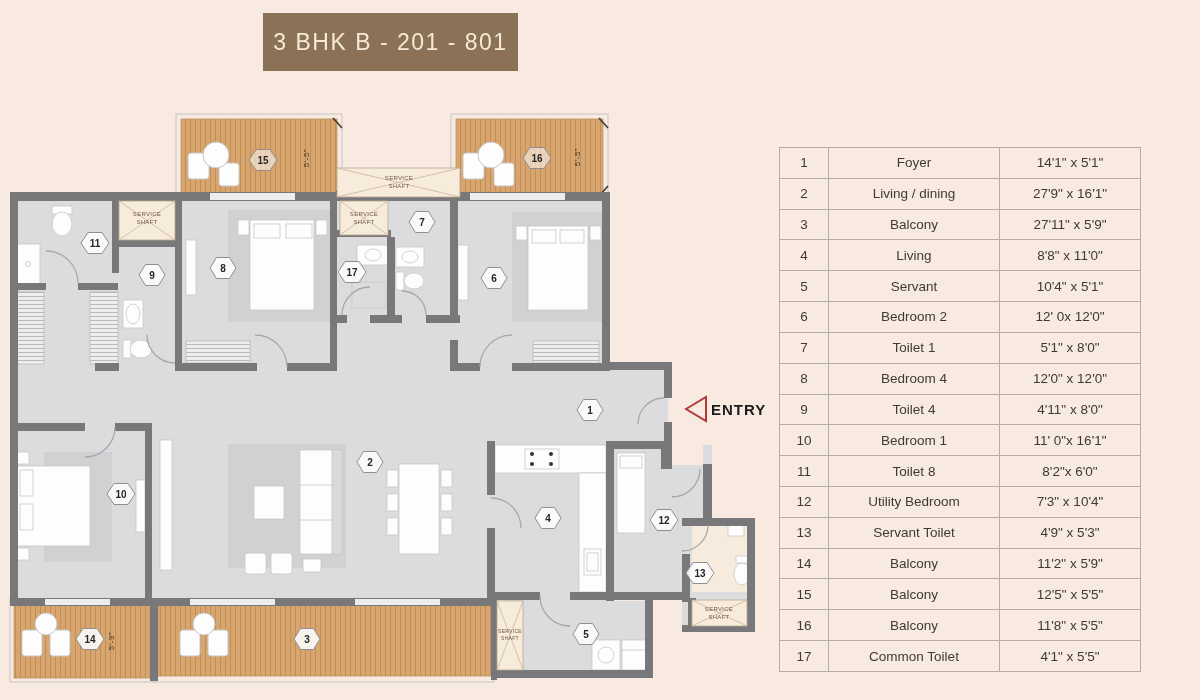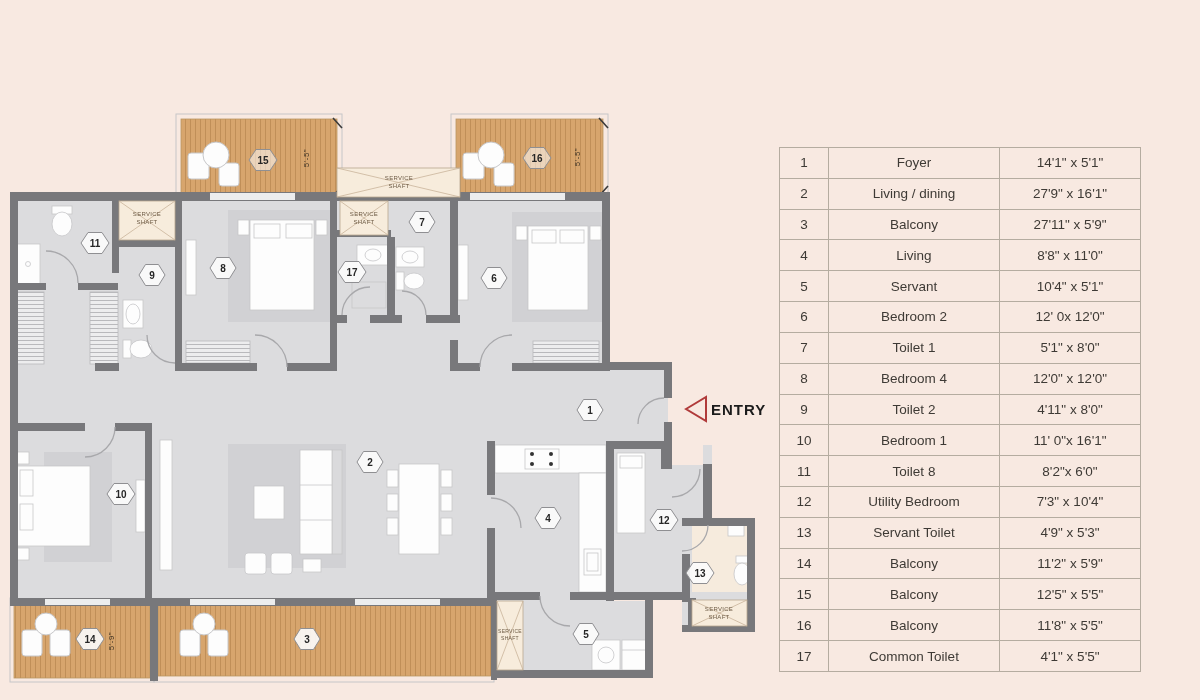--- a/index.html
+++ b/index.html
@@ -19,20 +19,21 @@
   .shaft-t{font-size:6px;fill:#6d5b45;letter-spacing:.3px;}
   .dim-t{font-size:8px;fill:#3f3325;letter-spacing:.5px;}
   .marker-t{font-size:10px;font-weight:bold;fill:#262626;}
   .entry-t{font-size:15px;font-weight:bold;fill:#1c1c1c;letter-spacing:1px;}
 </style>
 </head>
 <body>
 
 <div class="page">
 
+  <div class="title-banner">3 BHK B - 201 - 801</div>
 
   <svg class="plan-svg" width="770" height="700" viewBox="0 0 770 700">
     <defs>
       <pattern id="wood" width="5" height="8" patternUnits="userSpaceOnUse">
         <rect width="5" height="8" fill="#d7a56d"></rect>
         <line x1="0.5" y1="0" x2="0.5" y2="8" stroke="#c08f58" stroke-width="1"></line>
       </pattern>
       <pattern id="hatch" width="8" height="4" patternUnits="userSpaceOnUse">
         <rect width="8" height="4" fill="#ededee"></rect>
         <line x1="0" y1="0.5" x2="8" y2="0.5" stroke="#b9b9bc" stroke-width="1"></line>
@@ -435,21 +436,21 @@
           <td>Toilet 1</td>
           <td>5'1" x 8'0"</td>
         </tr>
       <tr>
           <td>8</td>
           <td>Bedroom 4</td>
           <td>12'0" x 12'0"</td>
         </tr>
       <tr>
           <td>9</td>
-          <td>Toilet 2</td>
+          <td>Toilet 4</td>
           <td>4'11" x 8'0"</td>
         </tr>
       <tr>
           <td>10</td>
           <td>Bedroom 1</td>
           <td>11' 0"x 16'1"</td>
         </tr>
       <tr>
           <td>11</td>
           <td>Toilet 8</td>

